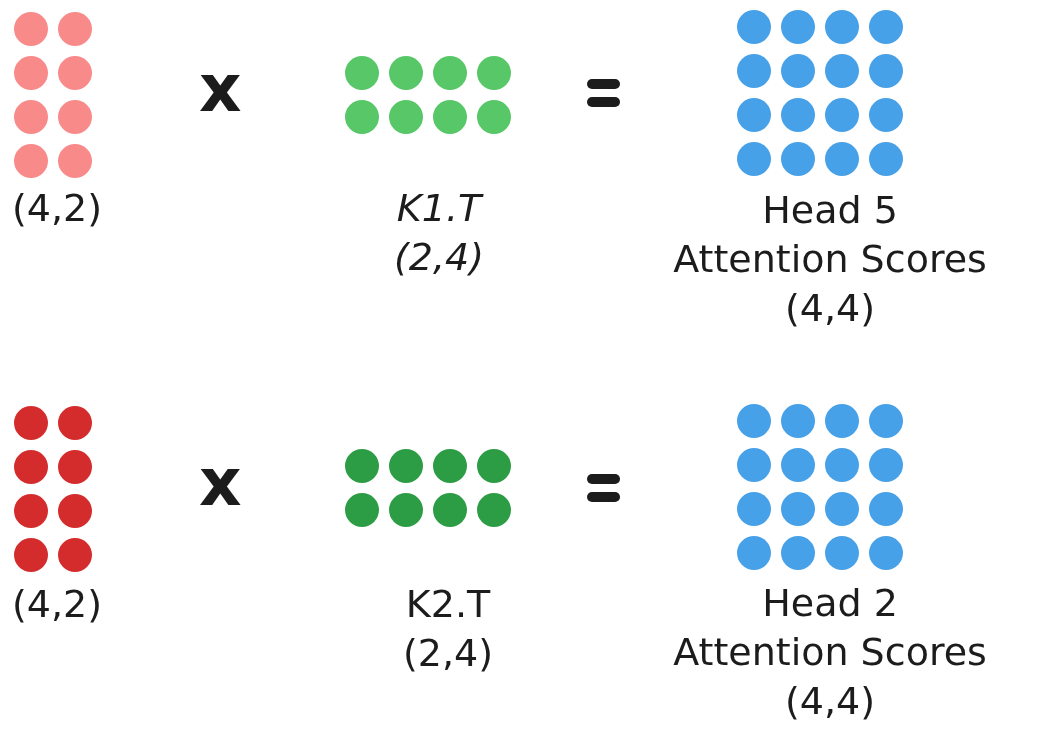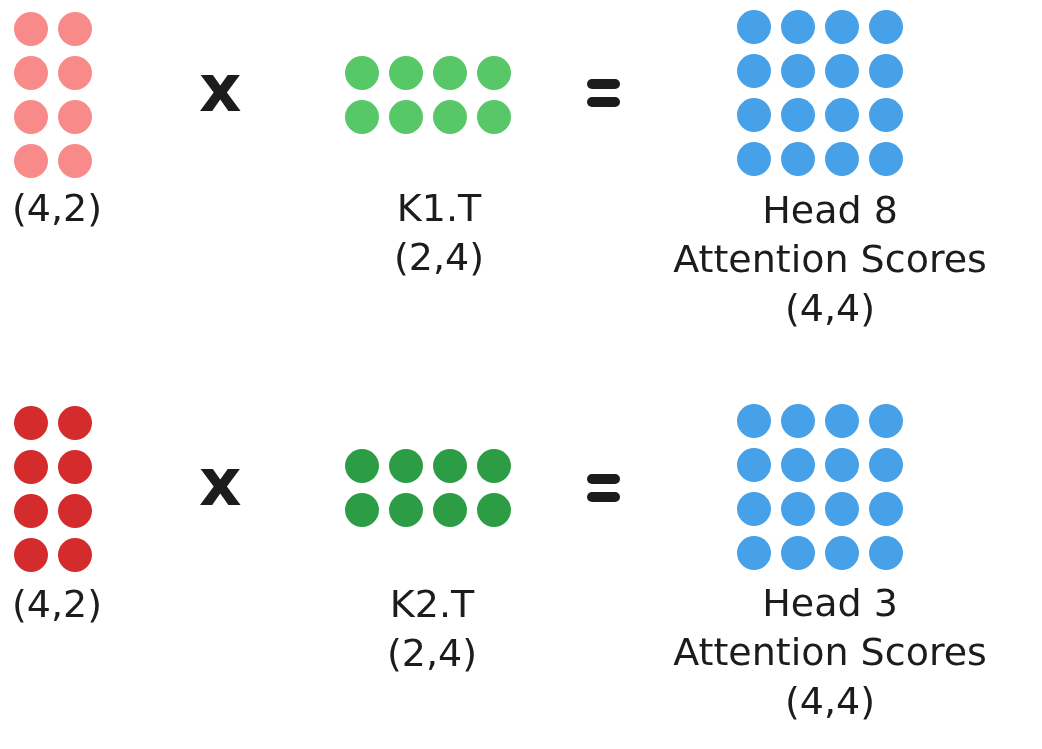--- a/index.html
+++ b/index.html
@@ -125,27 +125,27 @@
         <div class="dot" style="background: rgb(71, 161, 232);"></div>
         <div class="dot" style="background: rgb(71, 161, 232);"></div>
         <div class="dot" style="background: rgb(71, 161, 232);"></div>
         <div class="dot" style="background: rgb(71, 161, 232);"></div>
       </div>
 
     <div class="label-block" style="left:0px; top:184px; width:114px;">
       <div>(4,2)</div>
     </div>
 
-    <div class="label-block" style="left:339px; top:184px; width:200px;">
+    <div class="label-block" style="left:339px; top:184px; width:200px;font-style:italic;">
       <div>K1.T</div>
       <div>(2,4)</div>
     </div>
 
     <div class="label-block" style="left:630px; top:186px; width:400px;">
-      <div>Head 8</div>
+      <div>Head 5</div>
       <div>Attention Scores</div>
       <div>(4,4)</div>
     </div>
 
   </section>
 
   <section>
 
     <div class="grid" style="left: 14px; top: 406px; grid-template-columns: repeat(2, var(--dot));">
         <div class="dot" style="background: rgb(212, 44, 44);"></div>
@@ -193,26 +193,26 @@
         <div class="dot" style="background: rgb(71, 161, 232);"></div>
         <div class="dot" style="background: rgb(71, 161, 232);"></div>
         <div class="dot" style="background: rgb(71, 161, 232);"></div>
         <div class="dot" style="background: rgb(71, 161, 232);"></div>
       </div>
 
     <div class="label-block" style="left:0px; top:580px; width:114px;">
       <div>(4,2)</div>
     </div>
 
-    <div class="label-block" style="left:332px; top:580px; width:200px;">
+    <div class="label-block" style="left:348px; top:580px; width:200px;">
       <div>K2.T</div>
       <div>(2,4)</div>
     </div>
 
     <div class="label-block" style="left:630px; top:579px; width:400px;">
-      <div>Head 3</div>
+      <div>Head 2</div>
       <div>Attention Scores</div>
       <div>(4,4)</div>
     </div>
 
   </section>
 
 </div>
 
 </body></html>

